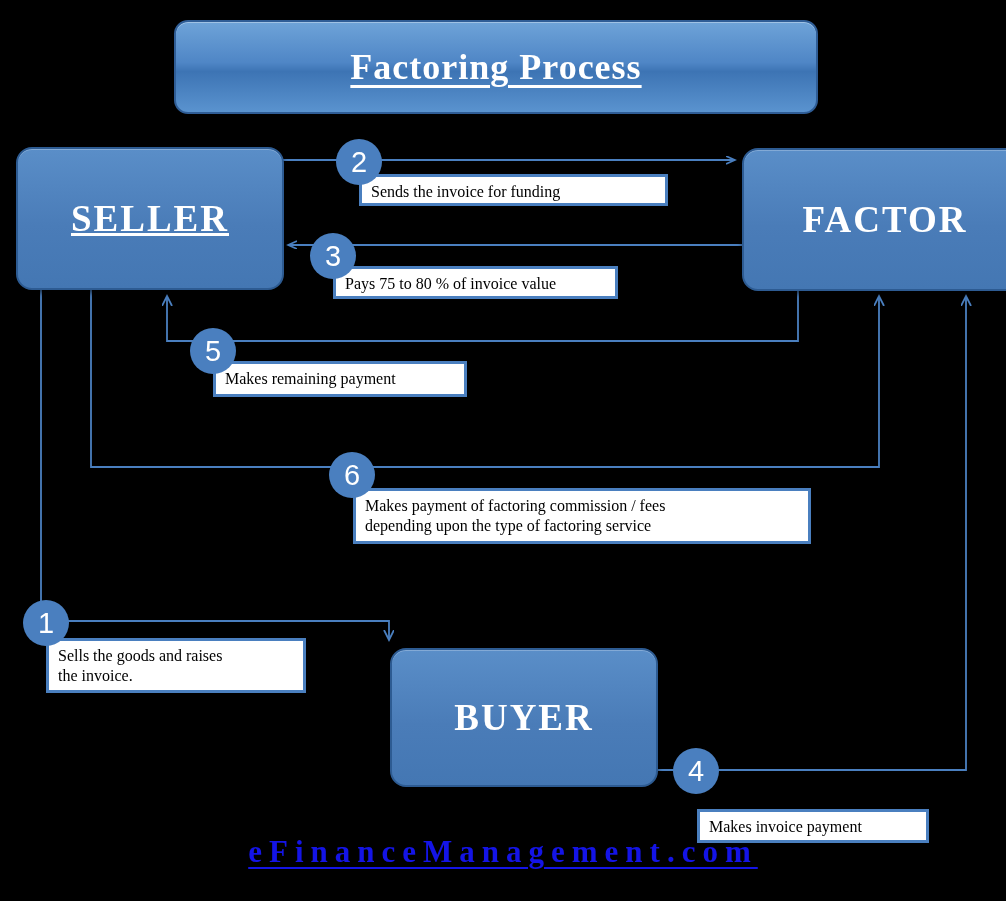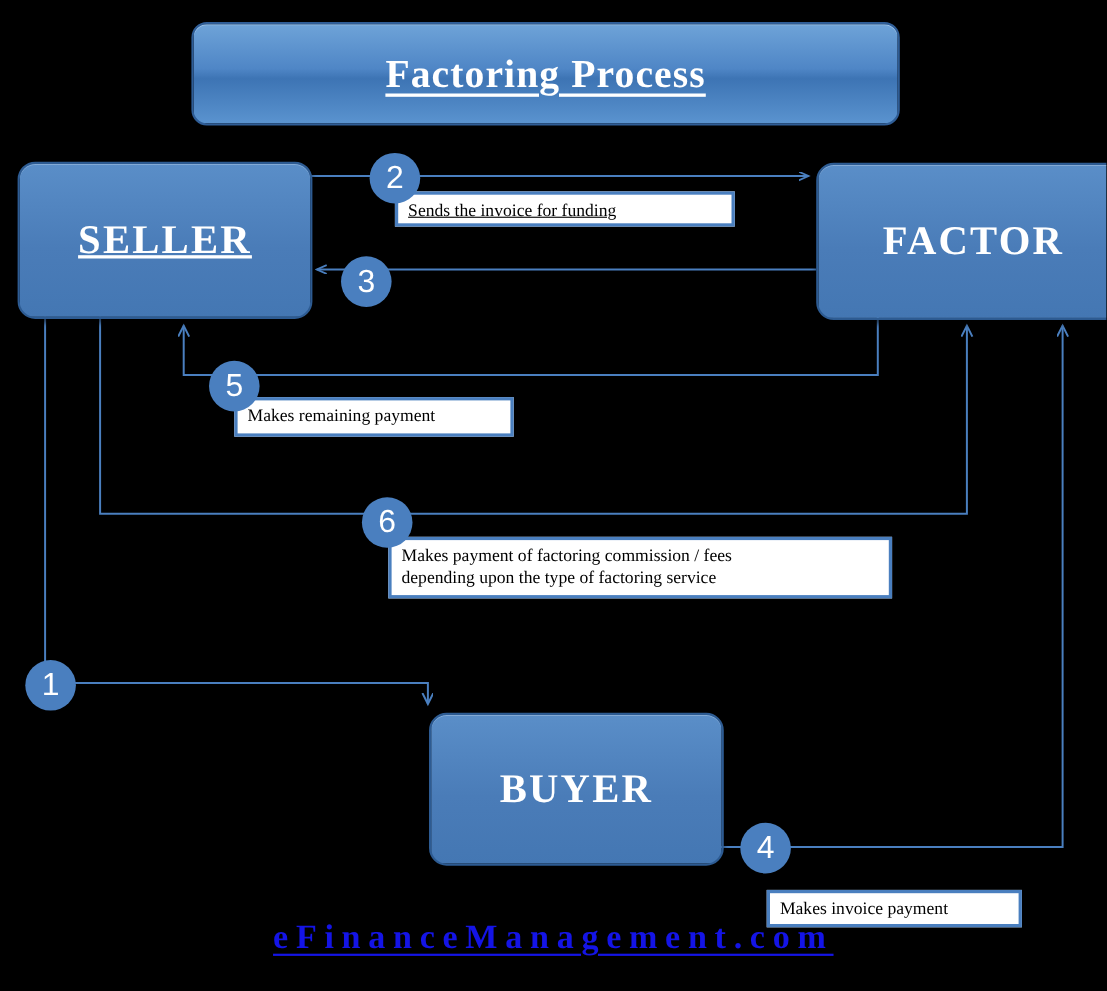--- a/index.html
+++ b/index.html
@@ -104,21 +104,21 @@
     color: #000000;
     font-family: "Liberation Serif", serif;
     font-size: 16px;
     line-height: 1.25;
     padding: 5px 9px;
     box-sizing: border-box;
     z-index: 7;
     white-space: pre-line;
   }
   #cap-1 { left: 46px;  top: 638px; width: 260px; height: 55px; }
-  #cap-2 { left: 359px; top: 174px; width: 309px; height: 32px; text-decoration: underline; }
+  #cap-2 { left: 359px; top: 174px; width: 309px; height: 32px; }
   #cap-3 { left: 333px; top: 266px; width: 285px; height: 33px; }
   #cap-4 { left: 697px; top: 784px; width: 232px; height: 34px; margin-top: 25px; }
   #cap-5 { left: 213px; top: 361px; width: 254px; height: 36px; }
   #cap-6 { left: 353px; top: 488px; width: 458px; height: 56px; }
 
   
   #footer {
     position: absolute;
     left: 0;
     top: 834px;
@@ -182,21 +182,24 @@
     <span>BUYER</span>
   </div>
 
   <div class="step-circle" id="circle-1">1</div>
   <div class="step-circle" id="circle-2">2</div>
   <div class="step-circle" id="circle-3">3</div>
   <div class="step-circle" id="circle-4">4</div>
   <div class="step-circle" id="circle-5">5</div>
   <div class="step-circle" id="circle-6">6</div>
 
+  <div class="caption" id="cap-1">Sells the goods and raises
+the invoice.</div>
   <div class="caption" id="cap-2">Sends the invoice for funding</div>
+  <div class="caption" id="cap-3">Pays 75 to 80 % of invoice value</div>
   <div class="caption" id="cap-4">Makes invoice payment</div>
   <div class="caption" id="cap-5">Makes remaining payment</div>
   <div class="caption" id="cap-6">Makes payment of factoring commission /  fees
 depending upon the type of factoring service</div>
 
   <div id="footer">eFinanceManagement.com</div>
 
 </div>
 
 </body></html>

